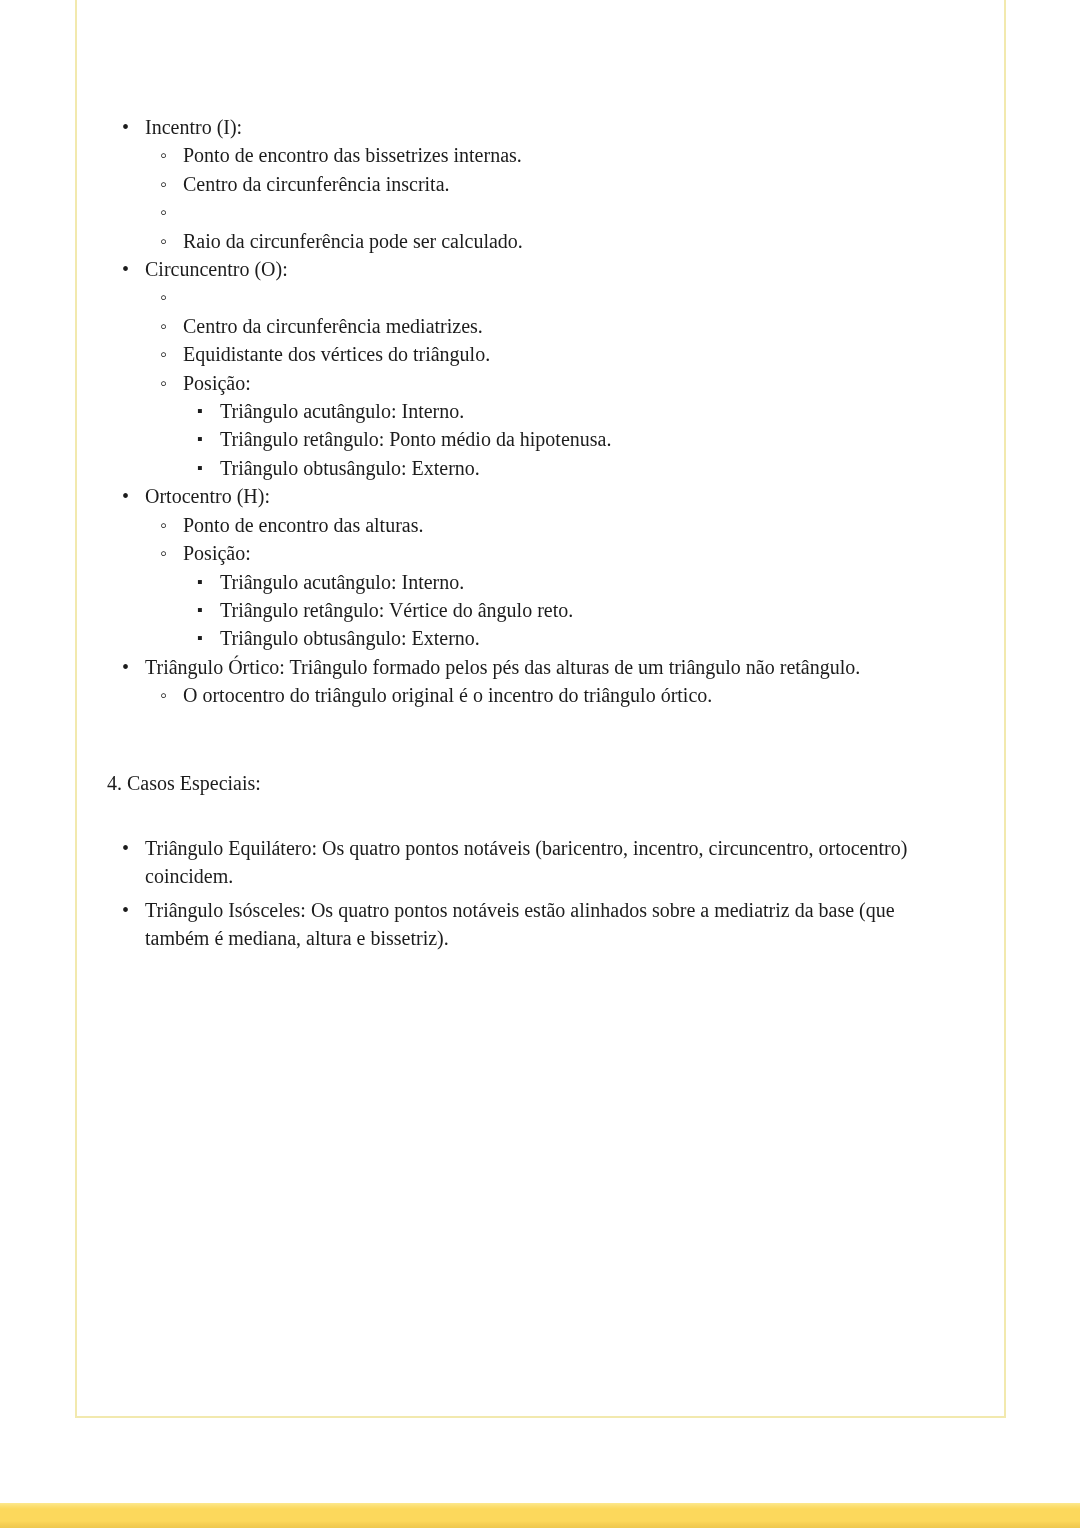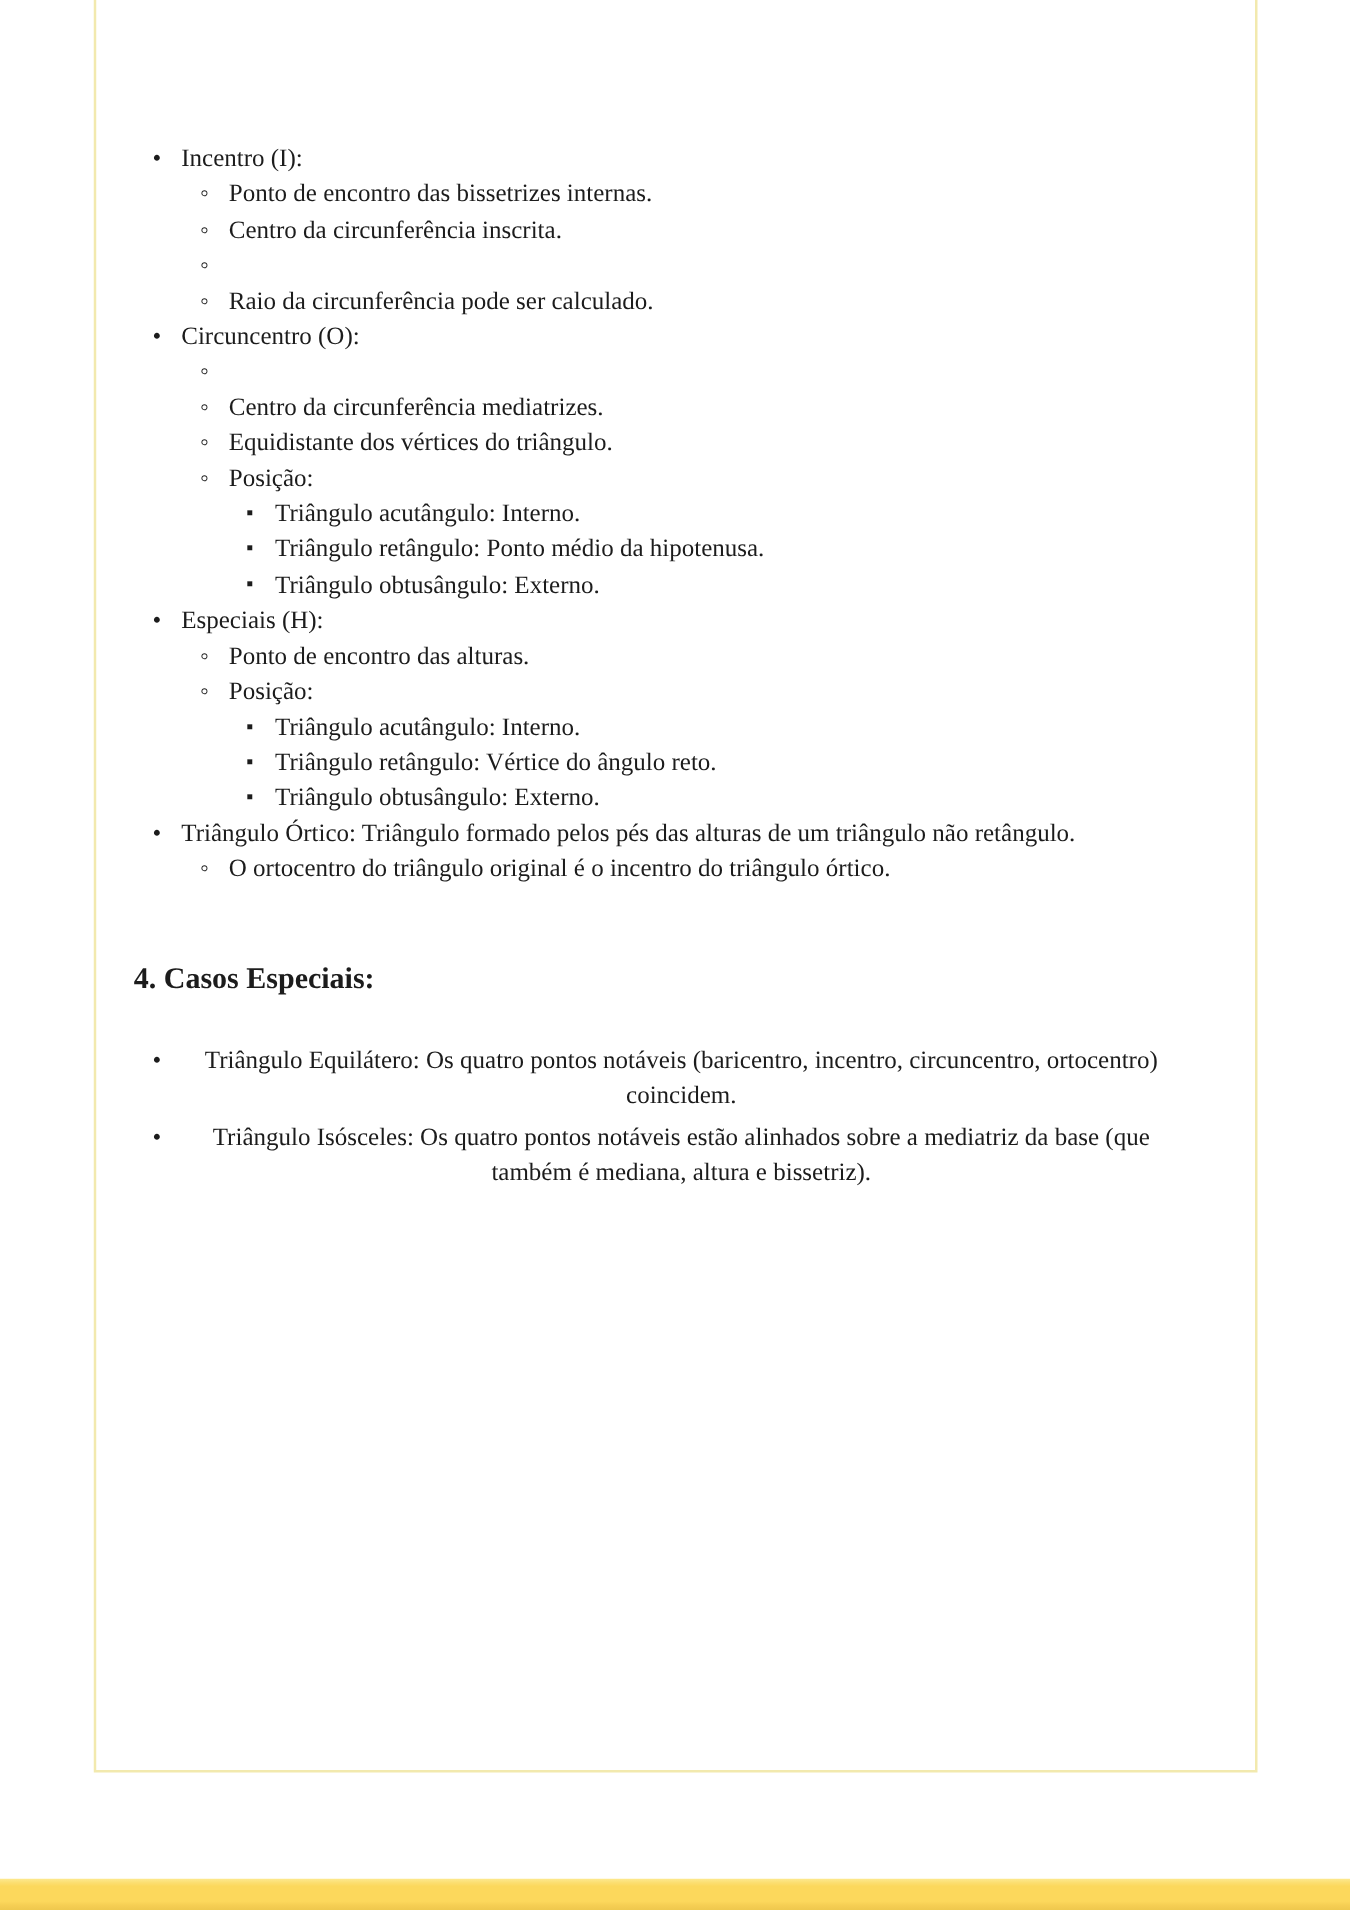--- a/index.html
+++ b/index.html
@@ -35,28 +35,28 @@
   .li .bullet { flex: 0 0 23px; line-height: 28.4px; }
   .lvl1 { margin-left: 15px; }
   .lvl2 { margin-left: 53px; }
   .lvl3 { margin-left: 90px; }
   .lvl1 .bullet { font-size: 20px; }
   .lvl2 .bullet { font-size: 20px; }
   .lvl3 .bullet { font-size: 16px; }
   .lvl1 .txt { max-width: 838px; }
 
   .section-heading {
-    font-weight: bold;
-    font-size: 24px;
+    font-weight: normal;
+    font-size: 20px;
     line-height: 28.4px;
     margin: 59px 0 37px 0;
   }
 
   .special .li { margin-bottom: 5px; }
-  .special .txt { max-width: 800px; text-align: center; }
+  .special .txt { max-width: 800px; }
 
   .footer-band {
     position: absolute;
     left: 0; right: 0; bottom: 0;
     height: 25px;
     background: linear-gradient(180deg,
       #fde98f 0px, #fcdf72 3px,
       #fcd85c 6px, #fcd85c 18px,
       #f6cf54 21px, #eec84e 25px);
   }
@@ -115,21 +115,21 @@
           <div class="li lvl3">
             <span class="bullet">▪</span>
             <span class="txt">Triângulo retângulo: Ponto médio da hipotenusa.</span>
           </div>
           <div class="li lvl3">
             <span class="bullet">▪</span>
             <span class="txt">Triângulo obtusângulo: Externo.</span>
           </div>
           <div class="li lvl1">
             <span class="bullet">•</span>
-            <span class="txt">Especiais (H):</span>
+            <span class="txt">Ortocentro (H):</span>
           </div>
           <div class="li lvl2">
             <span class="bullet">◦</span>
             <span class="txt">Ponto de encontro das alturas.</span>
           </div>
           <div class="li lvl2">
             <span class="bullet">◦</span>
             <span class="txt">Posição:</span>
           </div>
           <div class="li lvl3">

